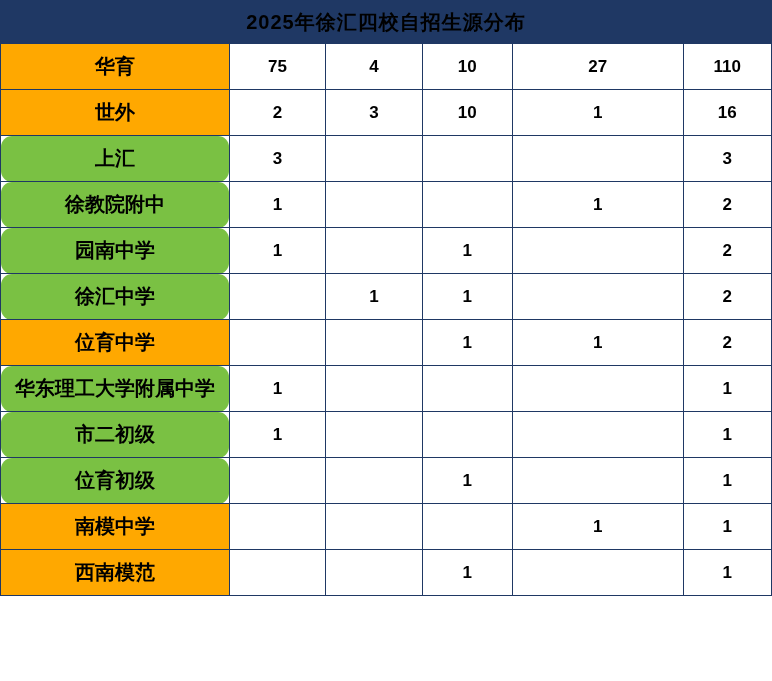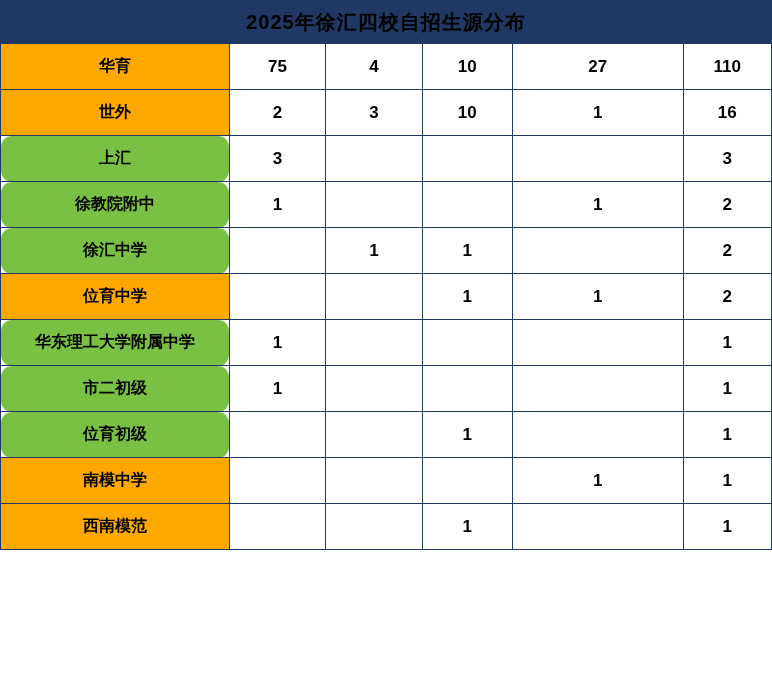--- a/index.html
+++ b/index.html
@@ -41,21 +41,21 @@
     border: 1px solid #1f3864;
   }
   
   .head-cell {
     background: #ffffff;
     font-size: 17px;
     height: 45px;
   }
   
   .name-cell {
-    font-size: 16px;
+    font-size: 20px;
     height: 45px;
   }
   .bg-orange { background: #ffa800; }
   .bg-green  { background: #7ac143; border-radius: 11px; }
   .val-cell {
     background: #ffffff;
     font-size: 17px;
     height: 45px;
   }
   
@@ -109,20 +109,28 @@
         </tr>
         <tr>
           <td class="name-cell bg-green">徐教院附中</td>
           <td class="val-cell">1</td>
           <td class="val-cell"></td>
           <td class="val-cell"></td>
           <td class="val-cell">1</td>
           <td class="val-cell">2</td>
         </tr>
         <tr>
+          <td class="name-cell bg-green">园南中学</td>
+          <td class="val-cell">1</td>
+          <td class="val-cell"></td>
+          <td class="val-cell">1</td>
+          <td class="val-cell"></td>
+          <td class="val-cell">2</td>
+        </tr>
+        <tr>
           <td class="name-cell bg-green">徐汇中学</td>
           <td class="val-cell"></td>
           <td class="val-cell">1</td>
           <td class="val-cell">1</td>
           <td class="val-cell"></td>
           <td class="val-cell">2</td>
         </tr>
         <tr>
           <td class="name-cell bg-orange">位育中学</td>
           <td class="val-cell"></td>

